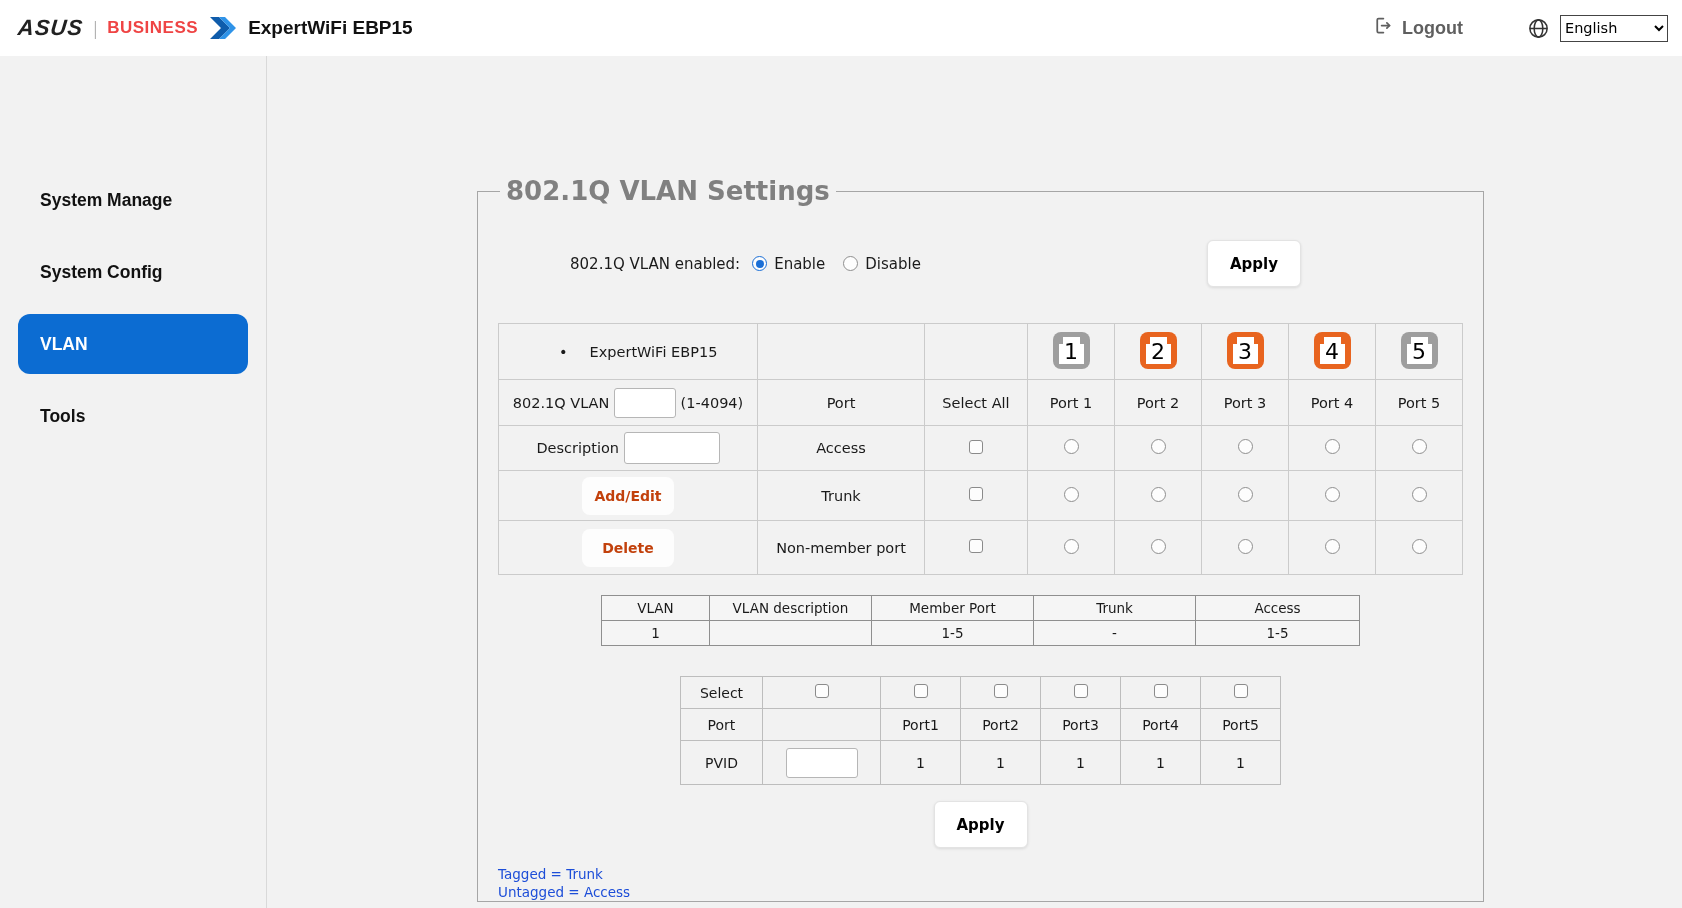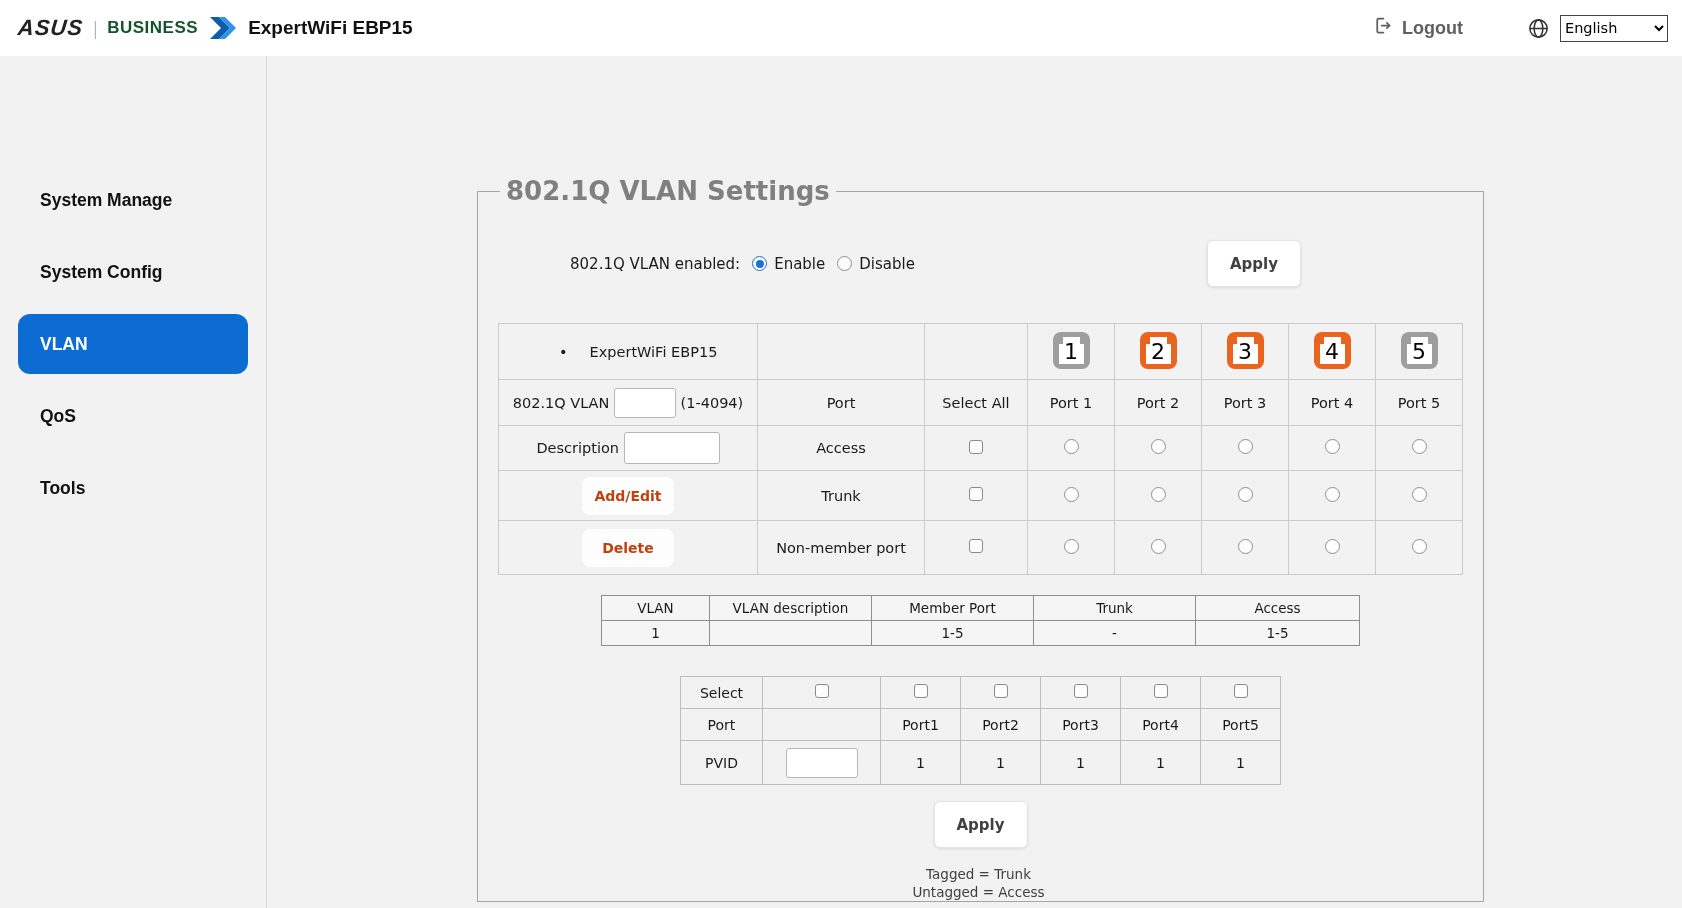--- a/index.html
+++ b/index.html
@@ -7,21 +7,21 @@
               font-family:"DejaVu Sans", sans-serif; color:#1a1a1a; }
 
   
   .topbar { height:56px; background:#ffffff; display:flex; align-items:center;
             padding:0 14px 0 18px; }
   .brand { display:flex; align-items:center; }
   .asus-logo { font-family:"Liberation Sans", sans-serif; font-weight:900; font-style:italic;
                font-size:22px; letter-spacing:1px; color:#222; transform:skewX(-6deg); }
   .brand-sep { color:#9a9a9a; font-size:18px; margin:0 9px; font-weight:300; }
   .brand-business { font-family:"Liberation Sans", sans-serif; font-weight:700; font-size:17px;
-                    letter-spacing:.5px; color:#14532d; }
+                    letter-spacing:.5px; color:#ef4444; }
   .brand-chevron { margin:0 12px 0 12px; display:flex; }
   .product-title { font-family:"Liberation Sans", sans-serif; font-weight:700; font-size:19px; color:#111; }
   .topbar-right { margin-left:auto; display:flex; align-items:center; }
   .logout-btn { display:flex; align-items:center; gap:9px; background:none; border:none; cursor:pointer;
                 color:#5f5f5f; font-family:"Liberation Sans", sans-serif; font-weight:700; font-size:18px; }
   .globe-wrap { margin-left:64px; display:flex; align-items:center; }
   .lang-select { margin-left:10px; width:108px; height:27px; font-size:14.5px; border:1px solid #444;
                  background:#fff; font-family:"DejaVu Sans", sans-serif; }
 
   
@@ -35,32 +35,32 @@
 
   .content { flex:1; padding:120px 0 0 210px; }
 
   
   fieldset.panel { width:1006px; border:1px solid #a6a6a6; padding:0 20px 0 20px; min-height:700px; }
   fieldset.panel legend { font-weight:700; font-size:26px; color:#808080; padding:0 6px; margin-left:2px; }
 
   
   .enable-row { display:flex; align-items:center; margin-top:34px; font-size:15px; }
   .enable-label { margin-left:72px; }
-  .radio-group { display:flex; align-items:center; margin-left:12px; gap:12px; }
+  .radio-group { display:flex; align-items:center; margin-left:12px; gap:18px; }
   .radio-opt { display:flex; align-items:center; gap:7px; cursor:pointer; }
   .rd { width:15px; height:15px; border:1px solid #8f8f8f; border-radius:50%; background:#fdfdfd;
         display:inline-block; position:relative; }
   .rd.checked { border:1.5px solid #1b6fd6; }
   .rd.checked::after { content:""; position:absolute; left:50%; top:50%; width:8px; height:8px;
         margin:-4px 0 0 -4px; border-radius:50%; background:#1b6fd6; }
   .cb { width:14px; height:14px; border:1px solid #8b8b8b; border-radius:3px; background:#fdfdfd;
         display:inline-block; cursor:pointer; }
 
   .apply-btn { background:#fff; border:1px solid #e3e3e3; border-radius:6px; width:94px; height:47px;
-               color:#404040; font-weight:700; font-size:15px; font-family:"DejaVu Sans", sans-serif;
+               color:#000000; font-weight:700; font-size:15px; font-family:"DejaVu Sans", sans-serif;
                cursor:pointer; box-shadow:0 1px 3px rgba(0,0,0,.10); }
   .enable-row .apply-btn { margin-left:auto; margin-right:162px; }
 
   
   table { border-collapse:collapse; }
   .port-table { margin-top:36px; width:963px; table-layout:fixed; font-size:14.5px; }
   .port-table td { border:1px solid #cbcbcb; text-align:center; vertical-align:middle; }
   .port-table tr.r-icons td { height:56px; }
   .port-table tr.r-head td { height:46px; }
   .port-table tr.r-access td { height:45px; }
@@ -90,21 +90,21 @@
   .vlan-table td { border:1px solid #8f8f8f; text-align:center; height:25px; }
 
   
   .pvid-table { margin:30px auto 0; width:600px; table-layout:fixed; font-size:14px; }
   .pvid-table td { border:1px solid #bdbdbd; text-align:center; vertical-align:middle; }
   .pvid-table tr.r-sm td { height:32px; }
   .pvid-table tr.r-lg td { height:44px; }
 
   .apply2-wrap { text-align:center; margin-top:16px; }
 
-  .notes { margin-top:18px; padding-right:4px; text-align:center; color:#404040; font-size:13.5px;
+  .notes { margin-top:18px; padding-right:4px; text-align:left; color:#1d4ed8; font-size:13.5px;
            line-height:1.3; }
 </style>
 </head>
 <body>
 
 <header class="topbar">
   <div class="brand">
     <span class="asus-logo">ASUS</span>
     <span class="brand-sep">|</span>
     <span class="brand-business">BUSINESS</span>
@@ -138,21 +138,20 @@
       <option>English</option>
     </select>
   </div>
 </header>
 
 <div class="layout">
   <nav class="sidebar">
     <div class="nav-item">System Manage</div>
     <div class="nav-item">System Config</div>
     <div class="nav-item active">VLAN</div>
-    <div class="nav-item">QoS</div>
     <div class="nav-item">Tools</div>
   </nav>
 
   <main class="content">
     <fieldset class="panel">
       <legend>802.1Q VLAN Settings</legend>
 
       <div class="enable-row">
         <span class="enable-label">802.1Q VLAN enabled:</span>
         <span class="radio-group">

